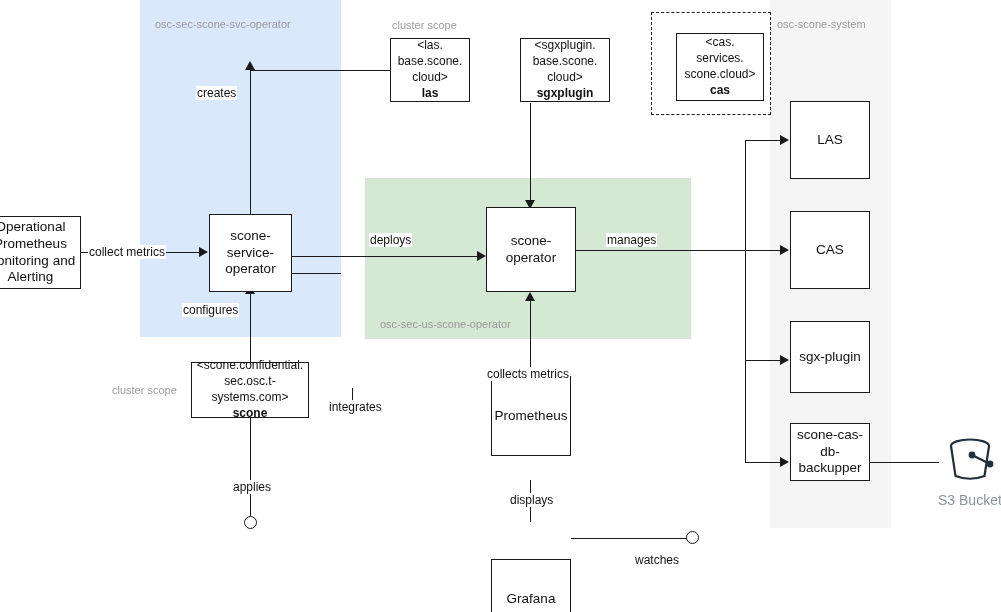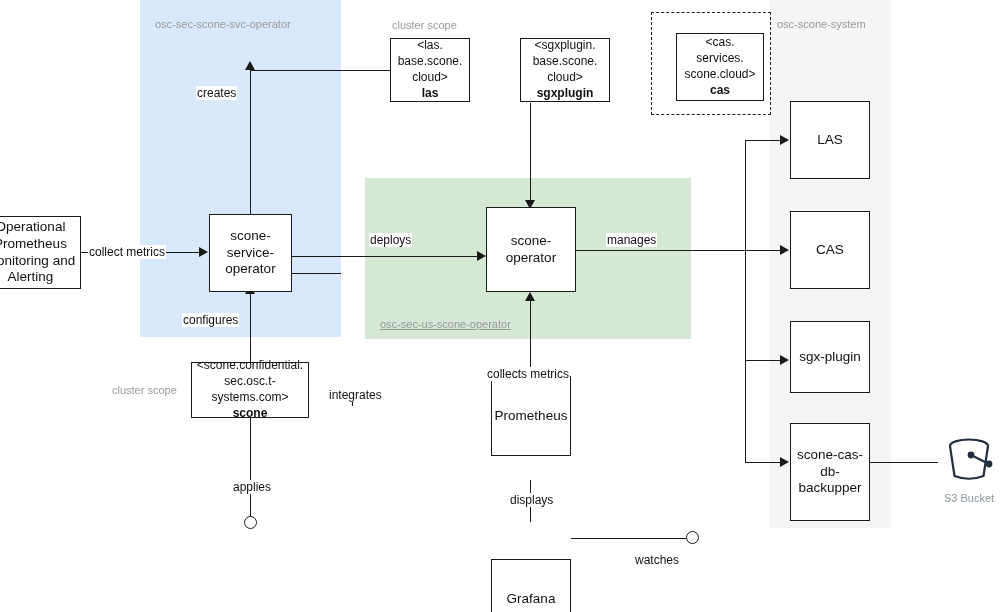--- a/index.html
+++ b/index.html
@@ -127,35 +127,35 @@
     flex-direction: column;
     align-items: center;
   }
   .s3-img {
     width: 62px; height: 62px;
     background: #ffffff;
     display: flex; align-items: center; justify-content: center;
   }
   .s3-label {
     margin-top: 2px;
-    font-size: 11px;
+    font-size: 14px;
     color: #8a9499;
     white-space: nowrap;
   }
 </style>
 </head>
 <body>
 
 <div id="canvas">
 
   <div class="panel" style="left:140px; top:0px; width:201px; height:337px; background:#dae8fc;"></div>
   <div class="panel-label" style="left:155px; top:18px;">osc-sec-scone-svc-operator</div>
 
   <div class="panel" style="left:365px; top:178px; width:326px; height:161px; background:#d5e8d4;"></div>
-  <div class="panel-label" style="left:380px; top:318px;text-decoration:underline;">osc-sec-us-scone-operator</div>
+  <div class="panel-label" style="left:380px; top:318px;">osc-sec-us-scone-operator</div>
 
   <div class="panel" style="left:770px; top:0px; width:121px; height:528px; background:#f5f5f5;"></div>
   <div class="panel-label" style="left:777px; top:18px;">osc-scone-system</div>
 
   <div class="dashed-box" style="left:651px; top:12px; width:120px; height:103px;"></div>
 
   <div class="panel-label" style="left:392px; top:19px; color:#9a9a9a;">cluster scope</div>
   <div class="panel-label" style="left:112px; top:384px; color:#9a9a9a;">cluster scope</div>
 
   <div class="edge-v" style="left:250px; top:70px; height:145px;"></div>
@@ -229,21 +229,21 @@
   </div>
 
   <div class="node" style="left:790px; top:211px; width:80px; height:78px;">
     <span>CAS</span>
   </div>
 
   <div class="node" style="left:790px; top:321px; width:80px; height:72px;">
     <span>sgx-plugin</span>
   </div>
 
-  <div class="node" style="left:790px; top:423px; width:80px; height:98px;">
+  <div class="node" style="left:790px; top:423px; width:80px; height:58px;">
     <span>scone-cas-db-backupper</span>
   </div>
 
   <div class="crd" style="left:390px; top:38px; width:80px; height:64px;">
     <span>&lt;las.</span>
     <span>base.scone.</span>
     <span>cloud&gt;</span>
     <b>las</b>
   </div>
 
@@ -263,27 +263,27 @@
 
   <div class="crd" style="left:676px; top:33px; width:88px; height:68px;">
     <span>&lt;cas.</span>
     <span>services.</span>
     <span>scone.cloud&gt;</span>
     <b>cas</b>
   </div>
 
   <div class="edge-label" style="left:196px; top:86px;">creates</div>
   <div class="edge-label" style="left:88px; top:245px;">collect metrics</div>
-  <div class="edge-label" style="left:182px; top:313px;">configures</div>
+  <div class="edge-label" style="left:182px; top:303px;">configures</div>
   <div class="edge-label" style="left:369px; top:233px;">deploys</div>
   <div class="edge-label" style="left:606px; top:233px;">manages</div>
   <div class="edge-label" style="left:486px; top:367px;">collects metrics</div>
   <div class="edge-label" style="left:509px; top:493px;">displays</div>
   <div class="edge-label" style="left:232px; top:480px;">applies</div>
-  <div class="edge-label" style="left:328px; top:388px;">integrates</div>
+  <div class="edge-label" style="left:328px; top:400px;">integrates</div>
   <div class="edge-label" style="left:602px; top:553px;margin-left:32px;">watches</div>
 
   <div class="dot" style="left:244px; top:516px;"></div>
   <div class="dot" style="left:686px; top:531px;"></div>
 
   <div class="s3" style="left:938px; top:428px;">
     <div class="s3-img">
       <svg width="56" height="56" viewBox="0 0 56 56" aria-hidden="true">
         <ellipse cx="28" cy="15" rx="19" ry="6.5" fill="#ffffff" stroke="#232f3e" stroke-width="2.2"></ellipse>
         <path d="M9 15 L13.5 45 Q28 50.5 42.5 45 L47 15" fill="#ffffff" stroke="#232f3e" stroke-width="2.2" stroke-linejoin="round"></path>

